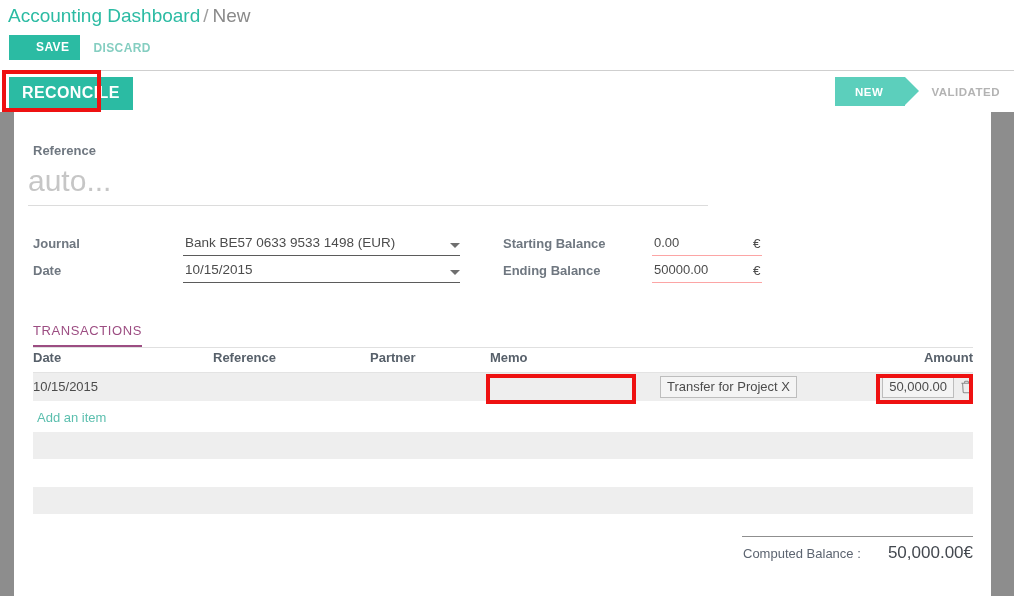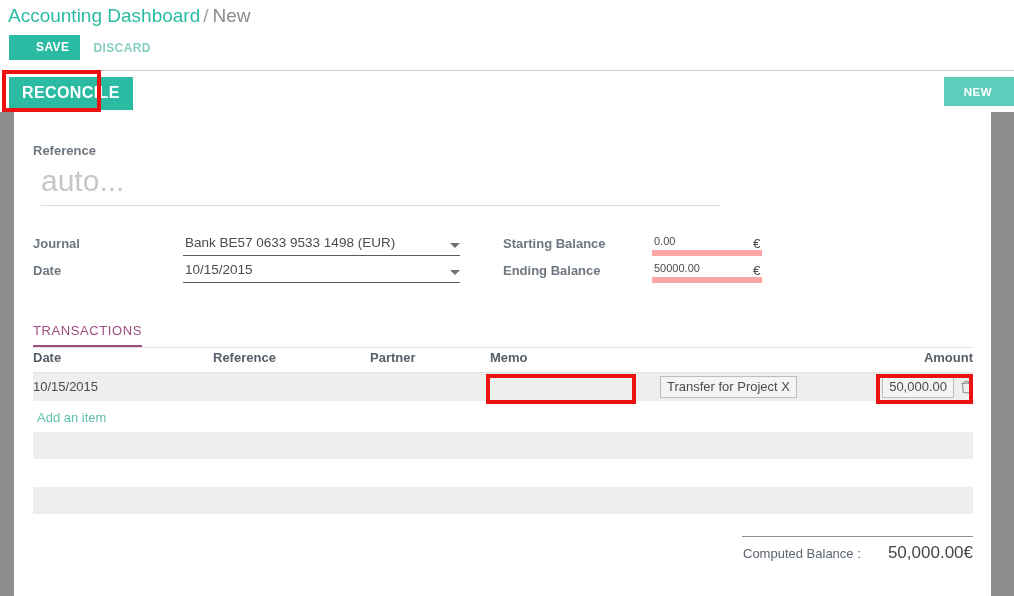--- a/index.html
+++ b/index.html
@@ -86,21 +86,21 @@
   }
   .sheet {
     position: absolute; left: 14px; top: 112px;
     width: 977px; height: 484px; background: #ffffff;
   }
 
   
   .lbl { color: #6f7780; font-size: 13px; font-weight: bold; }
   .ref-label { position: absolute; left: 33px; top: 143px; }
   .ref-input {
-    position: absolute; left: 41px; top: 160px;
+    position: absolute; left: 28px; top: 160px;
     width: 680px; height: 46px;
     border: none; border-bottom: 1px solid #dcdcdc;
     background: transparent;
     font-family: "Liberation Sans", sans-serif;
     font-size: 30px; color: #333;
     padding: 0 0 4px 0; outline: none;
   }
   .ref-input::placeholder { color: #c6c6c6; }
 
   
@@ -120,22 +120,22 @@
   #lbl-journal { left: 33px; top: 236px; }
   #lbl-date    { left: 33px; top: 263px; }
   #val-journal { left: 183px; top: 235px; width: 277px; }
   #val-date    { left: 183px; top: 262px; width: 277px; }
   #car-journal { left: 450px; top: 243px; }
   #car-date    { left: 450px; top: 270px; }
 
   #lbl-start { left: 503px; top: 236px; }
   #lbl-end   { left: 503px; top: 263px; }
   .bal-value {
-    position: absolute; font-size: 11px; color: #4c4c4c;
-    border-bottom: 6px solid #fca5a5;
+    position: absolute; font-size: 13px; color: #4c4c4c;
+    border-bottom: 1px solid #fca5a5;
     width: 110px; height: 21px; padding-left: 2px;
   }
   #val-start { left: 652px; top: 235px; }
   #val-end   { left: 652px; top: 262px; }
   .cur {
     position: absolute; font-size: 13.5px; color: #4c4c4c;
   }
   #cur-start { left: 753px; top: 236px; }
   #cur-end   { left: 753px; top: 263px; }
 
@@ -226,20 +226,21 @@
 
 <div class="toolbar">
   <span class="btn-save">SAVE</span><span class="btn-discard">DISCARD</span>
 </div>
 
 <div class="barline"></div>
 <div class="btn-reconcile">RECONCILE</div>
 
 <div class="statusbar">
   <div class="st-new">NEW</div>
+  <div class="st-validated">VALIDATED</div>
 </div>
 
 <div class="page-bg"></div>
 <div class="sheet"></div>
 
 <div class="lbl ref-label">Reference</div>
 <input class="ref-input" value="" placeholder="auto..." style="">
 
 <div class="fld-label" id="lbl-journal">Journal</div>
 <div class="fld-value" id="val-journal">Bank BE57 0633 9533 1498 (EUR)</div>

